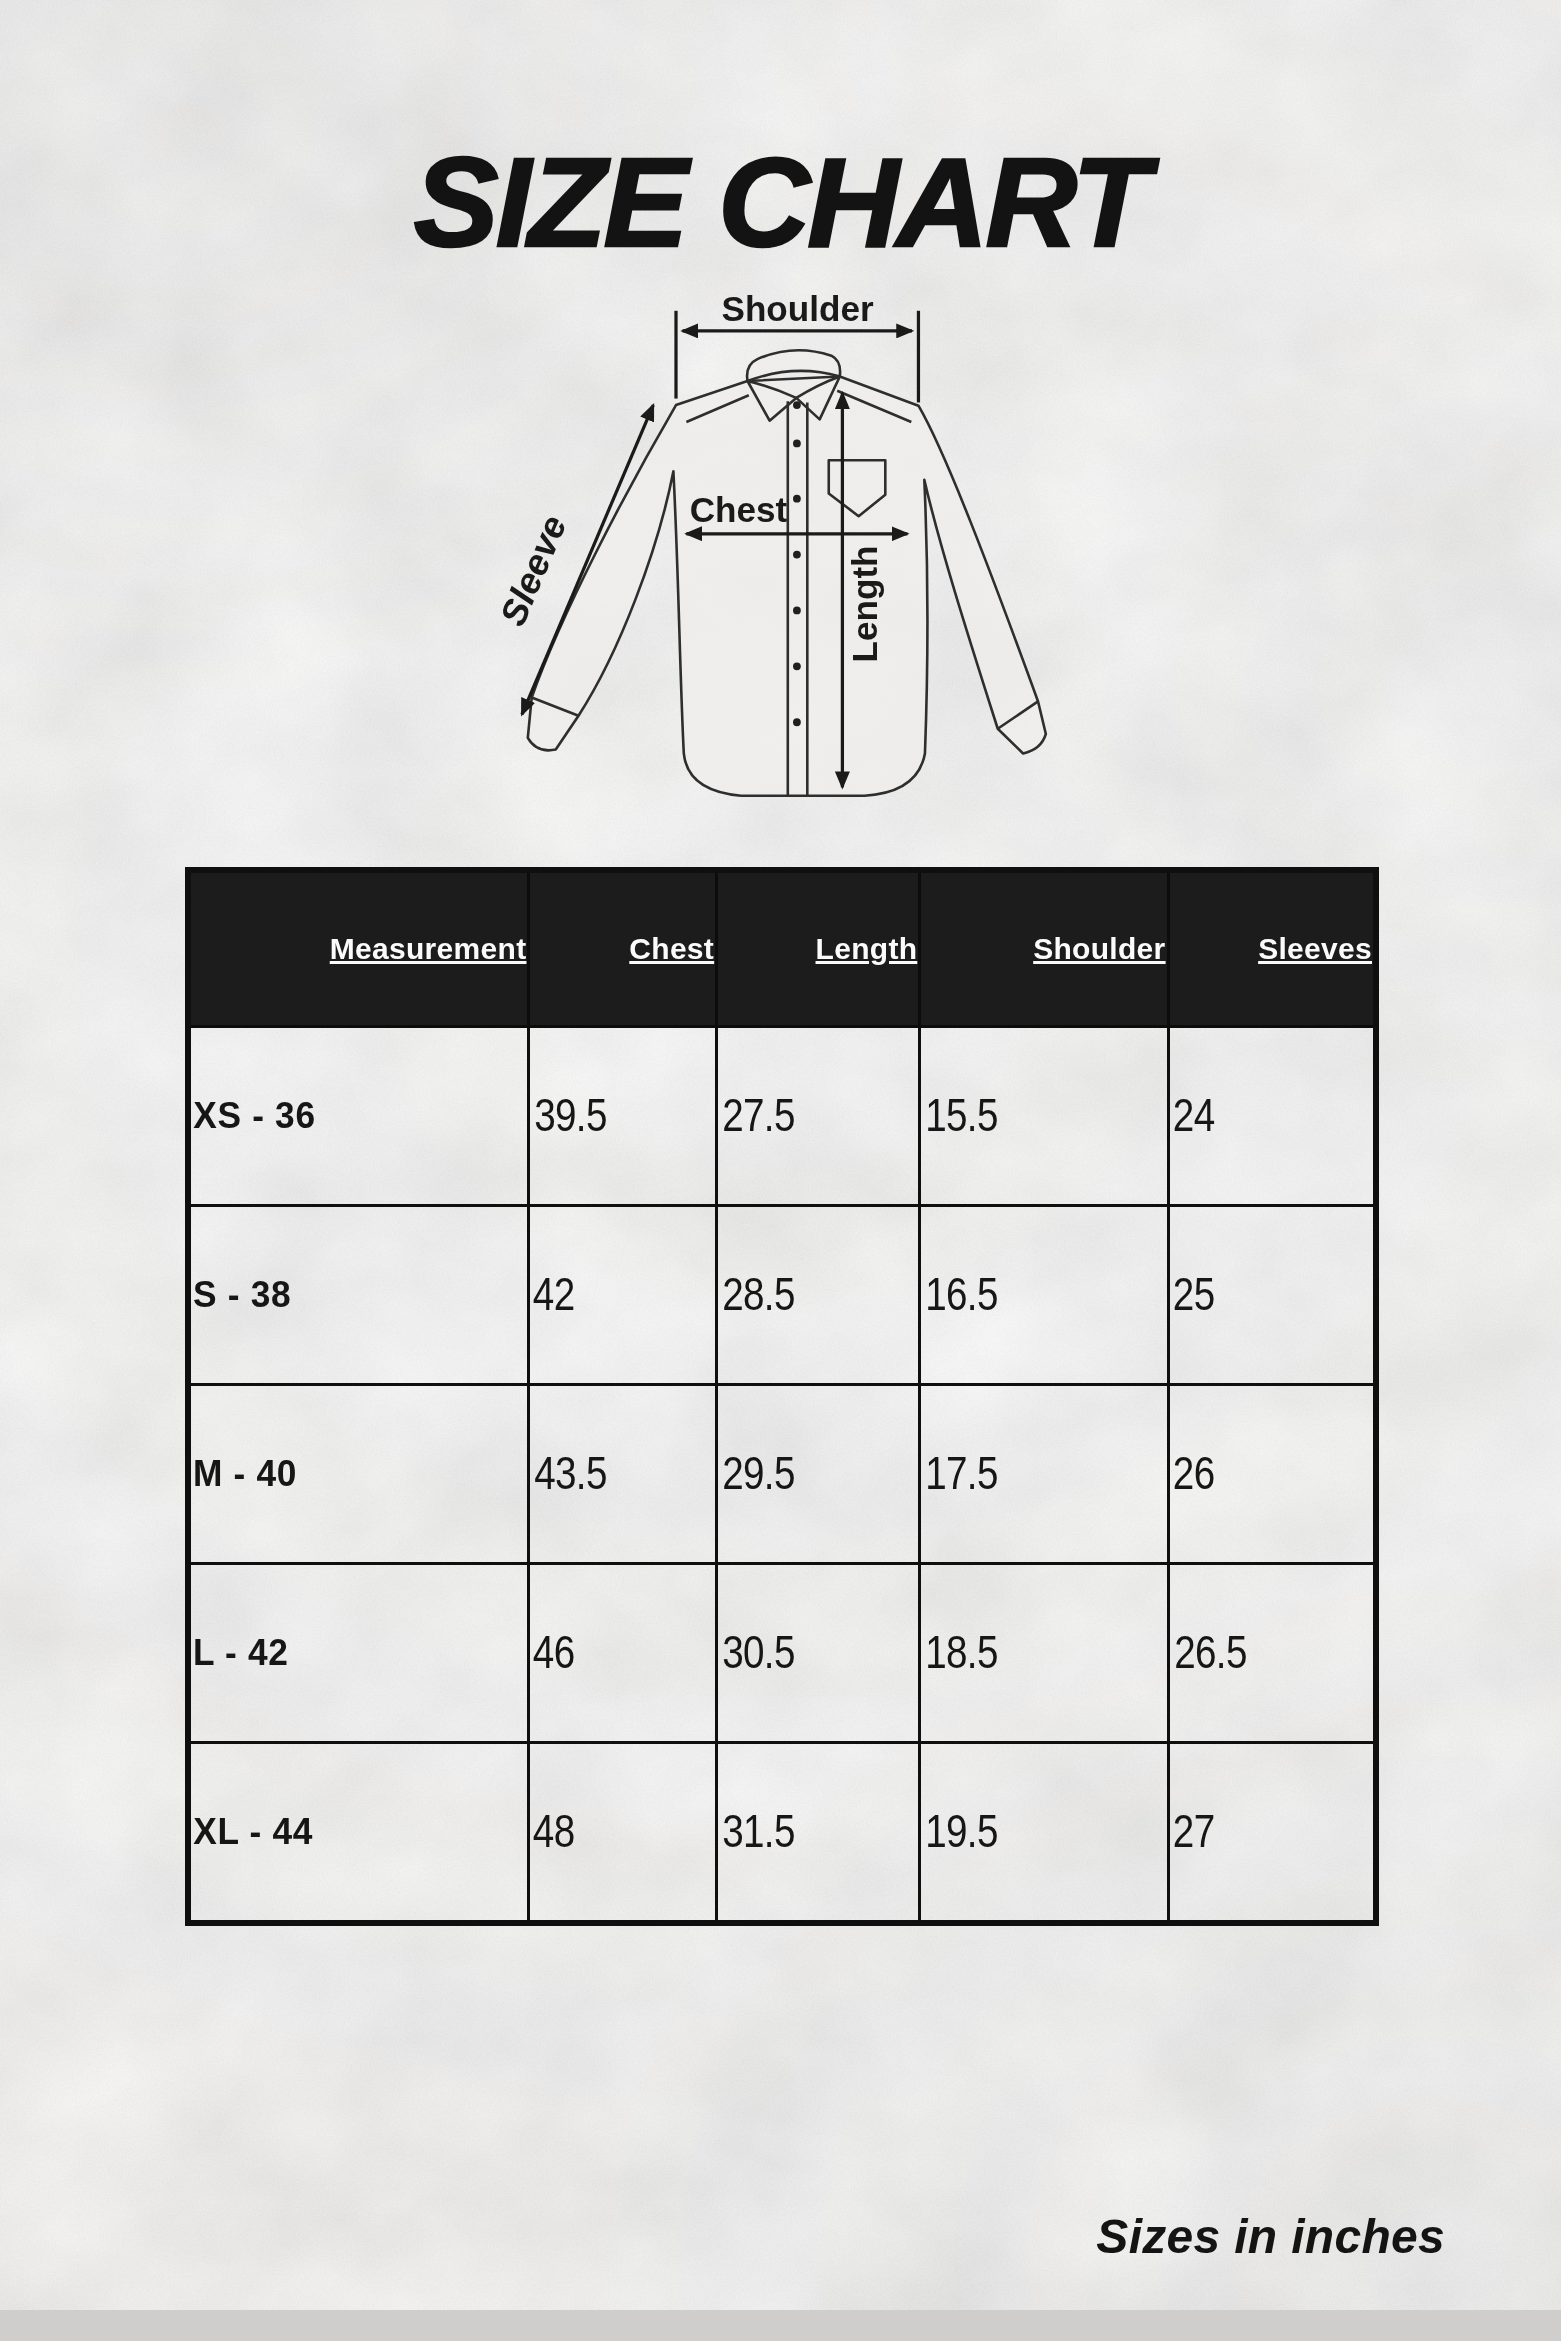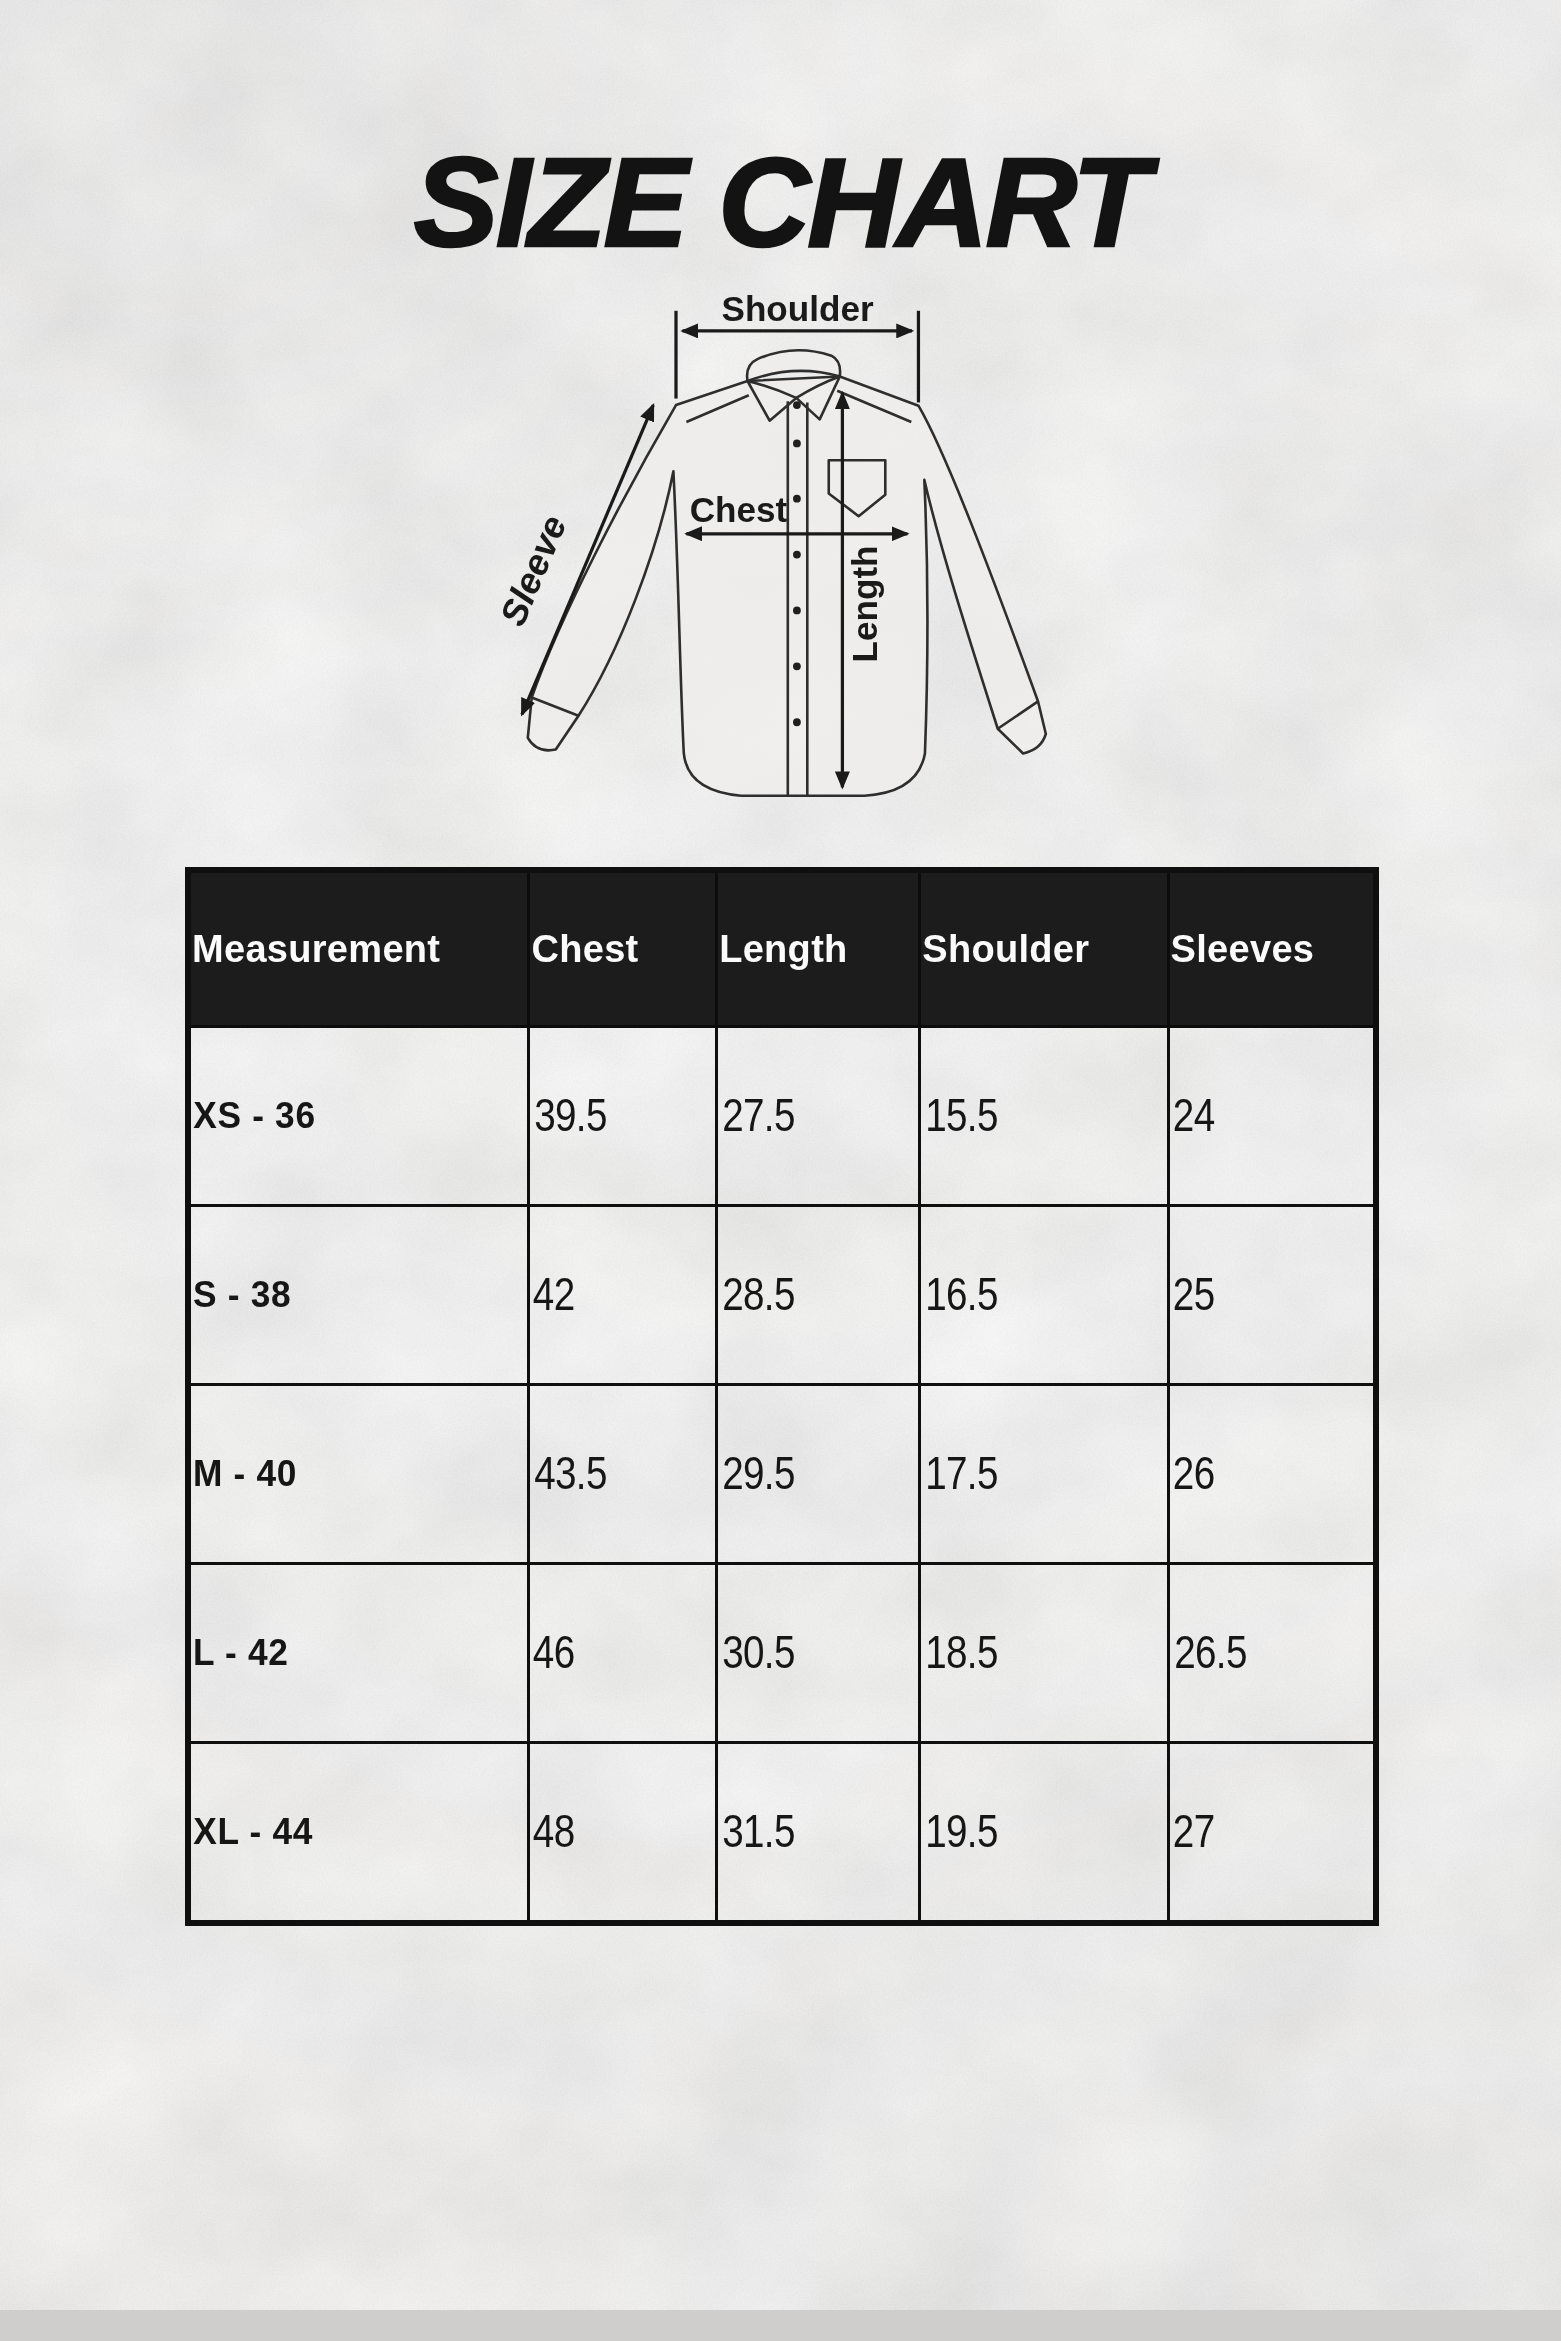--- a/index.html
+++ b/index.html
@@ -72,27 +72,28 @@
     border:6.5px solid #0f0f0f;
   }
   .size-table col.c-meas{ width:28.7%; }
   .size-table col.c-chest{ width:15.8%; }
   .size-table col.c-len{ width:17.1%; }
   .size-table col.c-shoulder{ width:20.9%; }
   .size-table col.c-sleeves{ width:17.5%; }
   .size-table th{
     background:#1c1c1c;
     color:#fbfbfb;
-    font-size:38px;
+    font-size:30px;
     font-weight:700;
     height:150px;
-    text-align:left;
+    text-align:right;
     vertical-align:middle;
     border:3.9px solid #0c0c0c;
     letter-spacing:0.3px;
+    text-decoration:underline;
   }
   .size-table td{
     border:3.9px solid #0f0f0f;
     height:150px;
     vertical-align:middle;
     color:#161616;
   }
   .size-table .sz{
     display:inline-block;
     font-weight:700;
@@ -275,16 +276,17 @@
         <tr>
           <td><span class="sz">XL - 44</span></td>
           <td><span class="num">48</span></td>
           <td><span class="num">31.5</span></td>
           <td><span class="num">19.5</span></td>
           <td><span class="num">27</span></td>
         </tr>
       </tbody>
     </table>
 
+    <div class="unit-note">Sizes in inches</div>
 
   </div>
 </main>
 
 
 </body></html>

